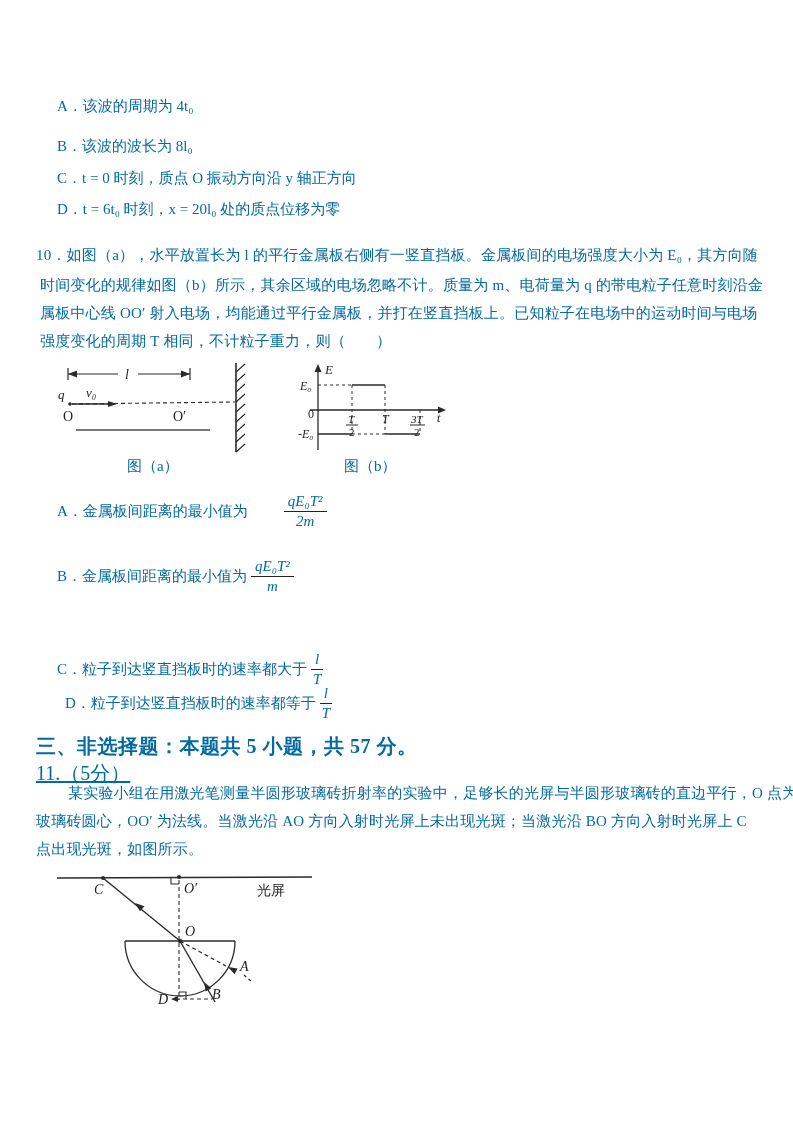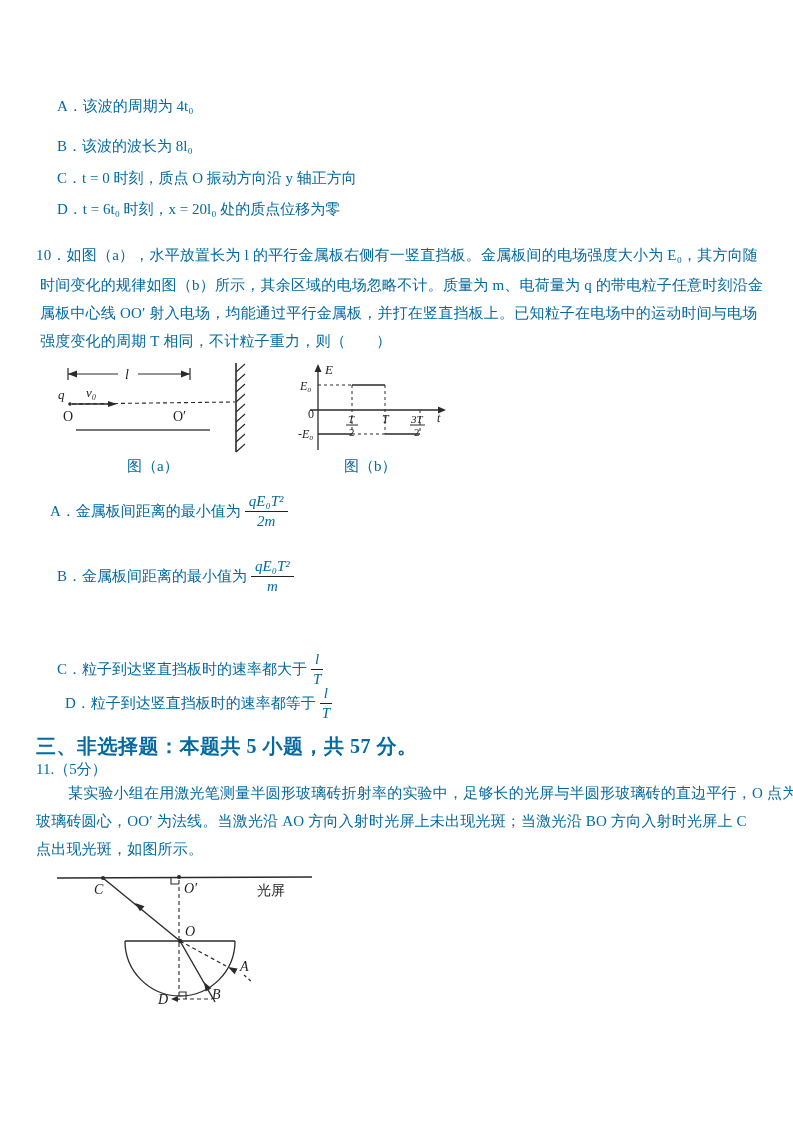--- a/index.html
+++ b/index.html
@@ -11,21 +11,21 @@
     background:#ffffff;
     font-family:"Liberation Serif","DejaVu Serif",serif;
     color:#0369a1;
     overflow:hidden;
   }
   .abs { position:absolute; }
   .optline { font-size:15px; white-space:nowrap; }
   .stemline { font-size:15px; white-space:nowrap; letter-spacing:0.2px; }
   .caption { font-size:15px; }
   .sec-header { font-size:20px; font-weight:bold; letter-spacing:0.5px; }
-  .qnum { font-size:15px; }
+  .qnum { font-size:20px;text-decoration:underline; }
   .optrow { display:flex; align-items:center; font-size:15px; white-space:nowrap; }
   .frac {
     display:inline-block; vertical-align:middle; text-align:center;
     font-style:italic; font-size:15px; line-height:1.15; margin-left:4px;
   }
   .frac .num { display:block; border-bottom:1px solid #222; padding:0 4px 1px 4px; }
   .frac .den { display:block; padding-top:1px; }
   svg text { font-family:"Liberation Serif","DejaVu Serif",serif; fill:#1c1c1c; }
   .it { font-style:italic; }
 </style>
@@ -112,21 +112,21 @@
     <text x="51" y="74" font-size="11">2</text>
     <text x="84" y="61" font-size="12" class="it">T</text>
     <text x="113" y="61" font-size="11" class="it">3T</text>
     <line x1="112" y1="63" x2="127" y2="63" stroke="#2a2a2a" stroke-width="1"></line>
     <text x="116" y="74" font-size="11">2</text>
   </svg>
 
   <div class="abs caption" style="left:127px; top:457px;">图（a）</div>
   <div class="abs caption" style="left:344px; top:457px;">图（b）</div>
 
-  <div class="abs optrow" style="left:50px; top:493px;">
+  <div class="abs optrow" style="left:57px; top:493px;gap:32px;">
     <span>A．金属板间距离的最小值为</span>
     <span class="frac">
       <span class="num">qE₀T²</span>
       <span class="den">2m</span>
     </span>
   </div>
   <div class="abs optrow" style="left:57px; top:558px;">
     <span>B．金属板间距离的最小值为</span>
     <span class="frac">
       <span class="num">qE₀T²</span>

